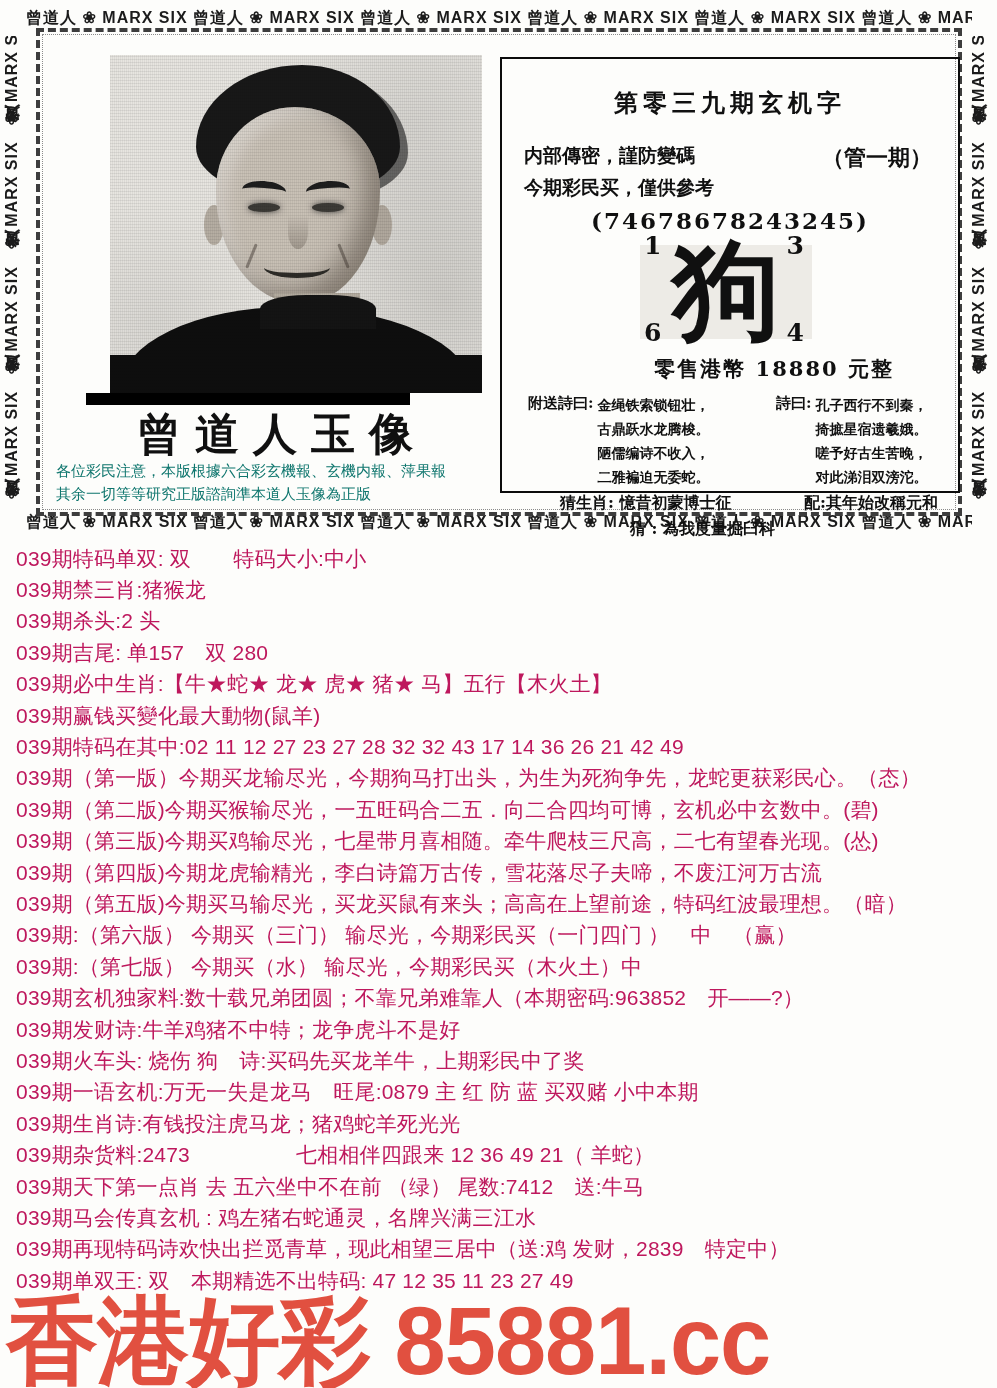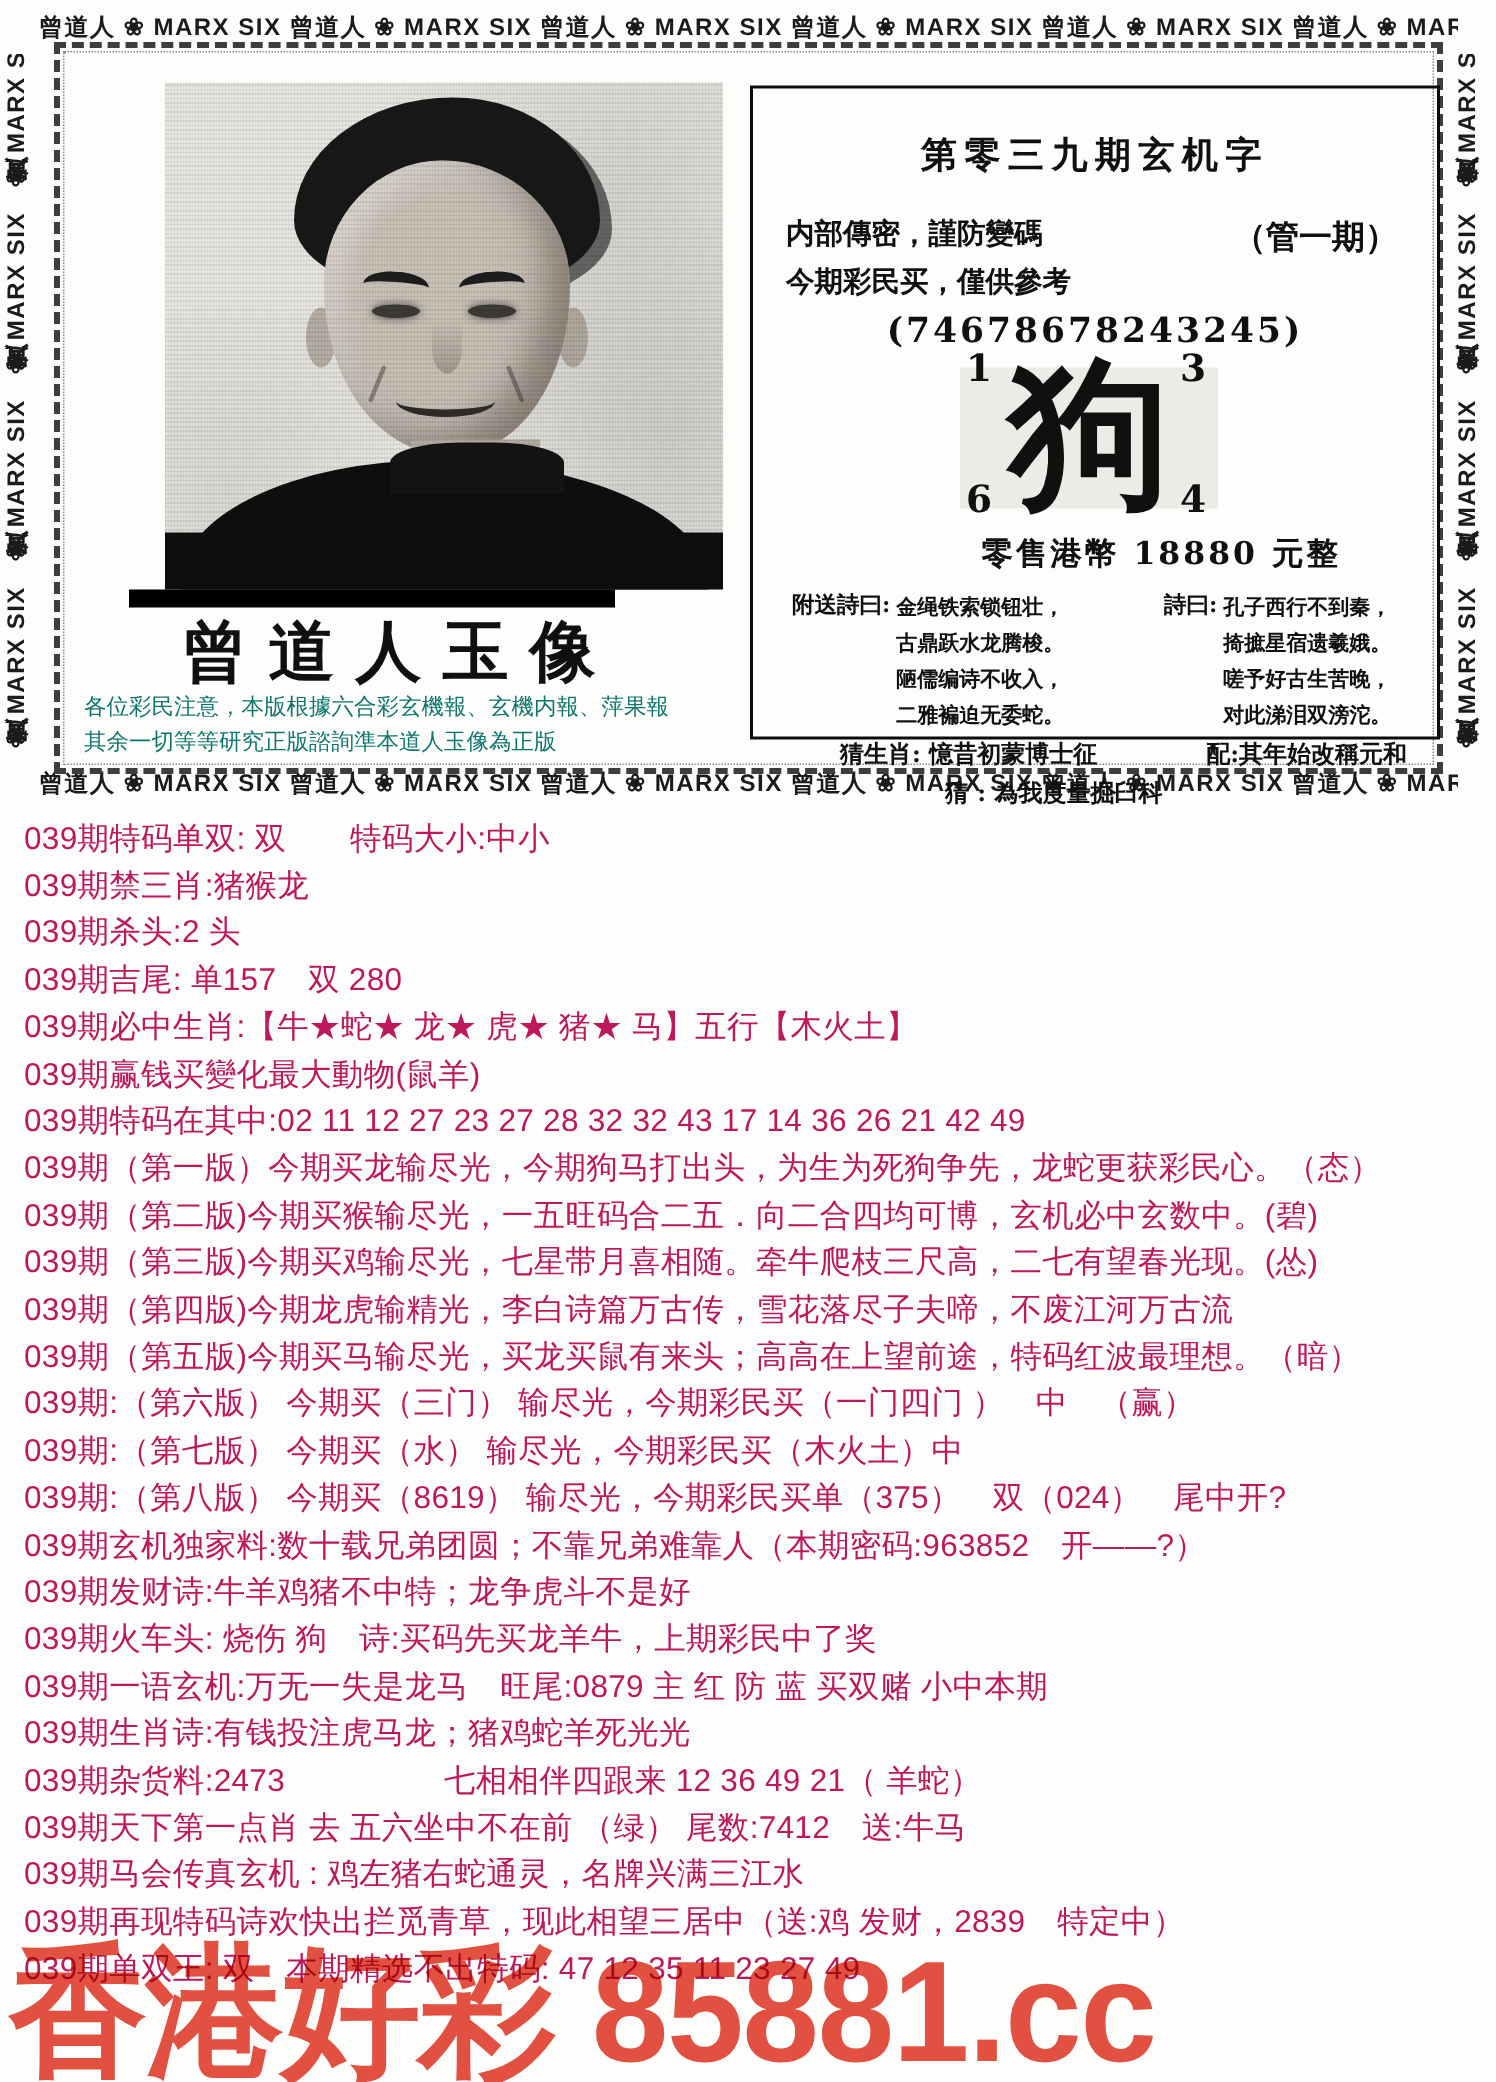--- a/index.html
+++ b/index.html
@@ -47,21 +47,21 @@
   .crease-l{left:140px;top:188px;width:3px;height:26px;background:rgba(60,52,44,.45);transform:rotate(22deg);border-radius:3px;}
   .crease-r{left:232px;top:188px;width:3px;height:26px;background:rgba(60,52,44,.45);transform:rotate(-22deg);border-radius:3px;}
   .neck{left:164px;top:238px;width:86px;height:38px;background:#b3ab9f;}
   .sweater{left:10px;top:252px;width:352px;height:86px;background:#0e0e0e;
            border-radius:48% 52% 0 0/95% 95% 0 0;}
   .sweater2{left:0px;top:300px;width:372px;height:38px;background:#0e0e0e;}
   .collar{left:150px;top:240px;width:116px;height:34px;background:#141414;border-radius:40% 40% 0 0;}
   .photo-bar{position:absolute;left:86px;top:393px;width:324px;height:12px;background:#000;}
 
   
-  .portrait-title{position:absolute;left:56px;top:405px;width:420px;text-align:center;
+  .portrait-title{position:absolute;left:72px;top:405px;width:420px;text-align:center;
         font-family:"DejaVu Serif",serif;font-size:44px;font-weight:bold;letter-spacing:14px;}
   .portrait-notes{position:absolute;left:56px;top:460px;width:435px;
         font-family:"DejaVu Serif",serif;font-size:15px;line-height:23px;color:#0f766e;}
 
   
   .mbox{position:absolute;left:500px;top:57px;width:456px;height:432px;border:2px solid #0c0c0c;
         font-family:"DejaVu Serif",serif;}
   .mbox .abs{position:absolute;}
   .m-title{top:28px;left:0;width:100%;text-align:center;font-size:24px;font-weight:bold;letter-spacing:5px;}
   .m-row1l{top:84px;left:22px;font-size:19px;font-weight:bold;}
@@ -186,21 +186,20 @@
       <div class="tip-line">039期必中生肖:【牛★蛇★ 龙★ 虎★ 猪★ 马】五行【木火土】</div>
       <div class="tip-line">039期赢钱买變化最大動物(鼠羊)</div>
       <div class="tip-line">039期特码在其中:02 11 12 27 23 27 28 32 32 43 17 14 36 26 21 42 49</div>
       <div class="tip-line">039期（第一版）今期买龙输尽光，今期狗马打出头，为生为死狗争先，龙蛇更获彩民心。（态）</div>
       <div class="tip-line">039期（第二版)今期买猴输尽光，一五旺码合二五．向二合四均可博，玄机必中玄数中。(碧)</div>
       <div class="tip-line">039期（第三版)今期买鸡输尽光，七星带月喜相随。牵牛爬枝三尺高，二七有望春光现。(怂)</div>
       <div class="tip-line">039期（第四版)今期龙虎输精光，李白诗篇万古传，雪花落尽子夫啼，不废江河万古流</div>
       <div class="tip-line">039期（第五版)今期买马输尽光，买龙买鼠有来头；高高在上望前途，特码红波最理想。（暗）</div>
       <div class="tip-line">039期:（第六版） 今期买（三门） 输尽光，今期彩民买（一门四门 ）　中　（赢）</div>
       <div class="tip-line">039期:（第七版） 今期买（水） 输尽光，今期彩民买（木火土）中</div>
-      <div class="tip-line">039期:（第八版） 今期买（8619） 输尽光，今期彩民买单（375）　双（024）　尾中开?</div>
       <div class="tip-line">039期玄机独家料:数十载兄弟团圆；不靠兄弟难靠人（本期密码:963852　开——?）</div>
       <div class="tip-line">039期发财诗:牛羊鸡猪不中特；龙争虎斗不是好</div>
       <div class="tip-line">039期火车头: 烧伤 狗　诗:买码先买龙羊牛，上期彩民中了奖</div>
       <div class="tip-line">039期一语玄机:万无一失是龙马　旺尾:0879 主 红 防 蓝 买双赌 小中本期</div>
       <div class="tip-line">039期生肖诗:有钱投注虎马龙；猪鸡蛇羊死光光</div>
       <div class="tip-line">039期杂货料:2473　　　　　七相相伴四跟来 12 36 49 21（ 羊蛇）</div>
       <div class="tip-line">039期天下第一点肖 去 五六坐中不在前 （绿） 尾数:7412　送:牛马</div>
       <div class="tip-line">039期马会传真玄机 : 鸡左猪右蛇通灵，名牌兴满三江水</div>
       <div class="tip-line">039期再现特码诗欢快出拦觅青草，现此相望三居中（送:鸡 发财，2839　特定中）</div>
       <div class="tip-line">039期单双王: 双　本期精选不出特码: 47 12 35 11 23 27 49</div>

